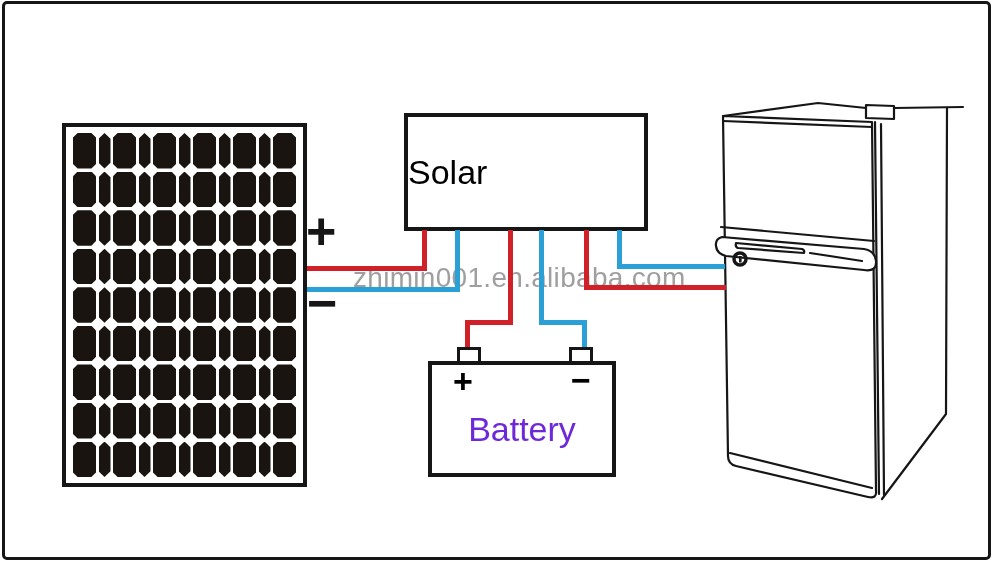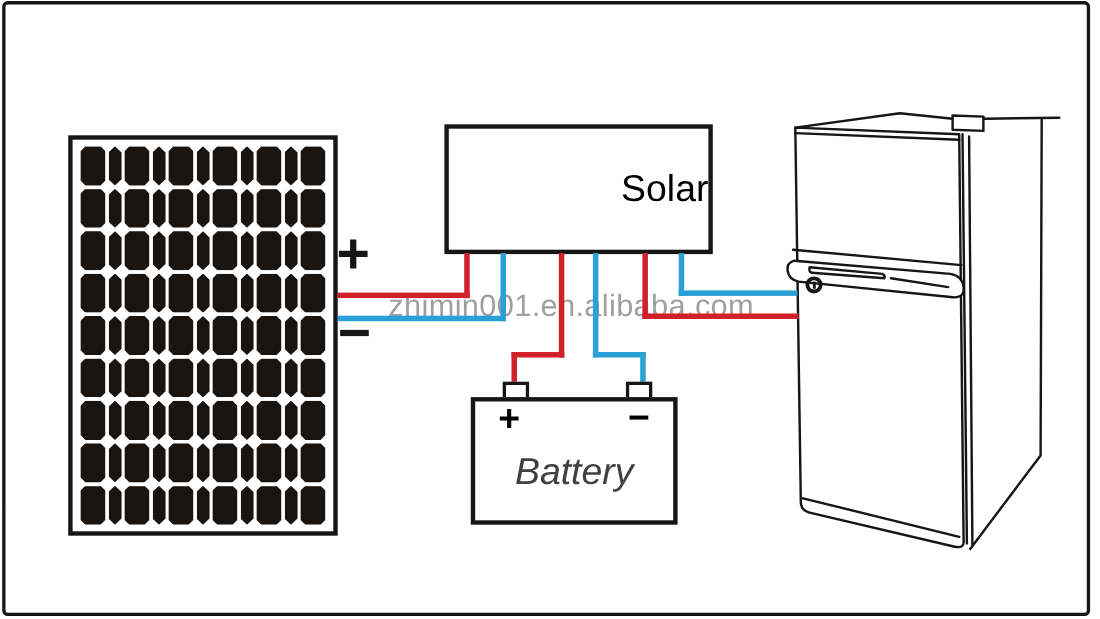--- a/index.html
+++ b/index.html
@@ -31,34 +31,34 @@
   .sp-cell.n{width:12px;
     clip-path:polygon(50% 0,100% 16%,100% 84%,50% 100%,0 84%,0 16%);}
 
   .panel-sign{color:var(--ink);font-weight:700;font-size:52px;line-height:1;z-index:4;}
   #panel-plus{left:306px;top:205px;}
   #panel-minus{left:307px;top:277px;}
 
   
   #controller{left:404px;top:113px;width:244px;height:118px;
     border:4px solid var(--ink);background:#fff;z-index:3;
-    display:flex;flex-direction:column;justify-content:center;align-items:flex-end;}
+    display:flex;flex-direction:column;justify-content:center;align-items:flex-start;}
   #controller .line{font-size:34px;line-height:38px;color:#000;text-align:center;}
 
   
   #battery{left:428px;top:361px;width:188px;height:116px;
     border:4px solid var(--ink);background:#fff;z-index:6;}
   .terminal{width:24px;height:17px;border:3px solid var(--ink);background:#fff;z-index:5;}
   #battery-terminal-pos{left:457px;top:347px;}
   #battery-terminal-neg{left:569px;top:347px;}
   .batt-sign{font-size:34px;font-weight:600;color:#000;line-height:1;z-index:7;}
   #battery-plus{left:453px;top:364px;}
   #battery-minus{left:571px;top:363px;}
   #battery-label{left:428px;top:410px;width:188px;text-align:center;
-    font-size:34px;color:#404040;z-index:7;font-style:italic;}
+    font-size:34px;color:#6d28d9;z-index:7;}
 
   
   .wire{z-index:5;}
   .wire.pos{background:var(--pos);}
   .wire.neg{background:var(--neg);}
 
   
   #watermark{left:353px;top:262px;font-size:28px;letter-spacing:.3px;
     color:var(--wm);opacity:.85;z-index:2;white-space:nowrap;
     text-shadow:0 1px 0 rgba(255,255,255,.6);}

